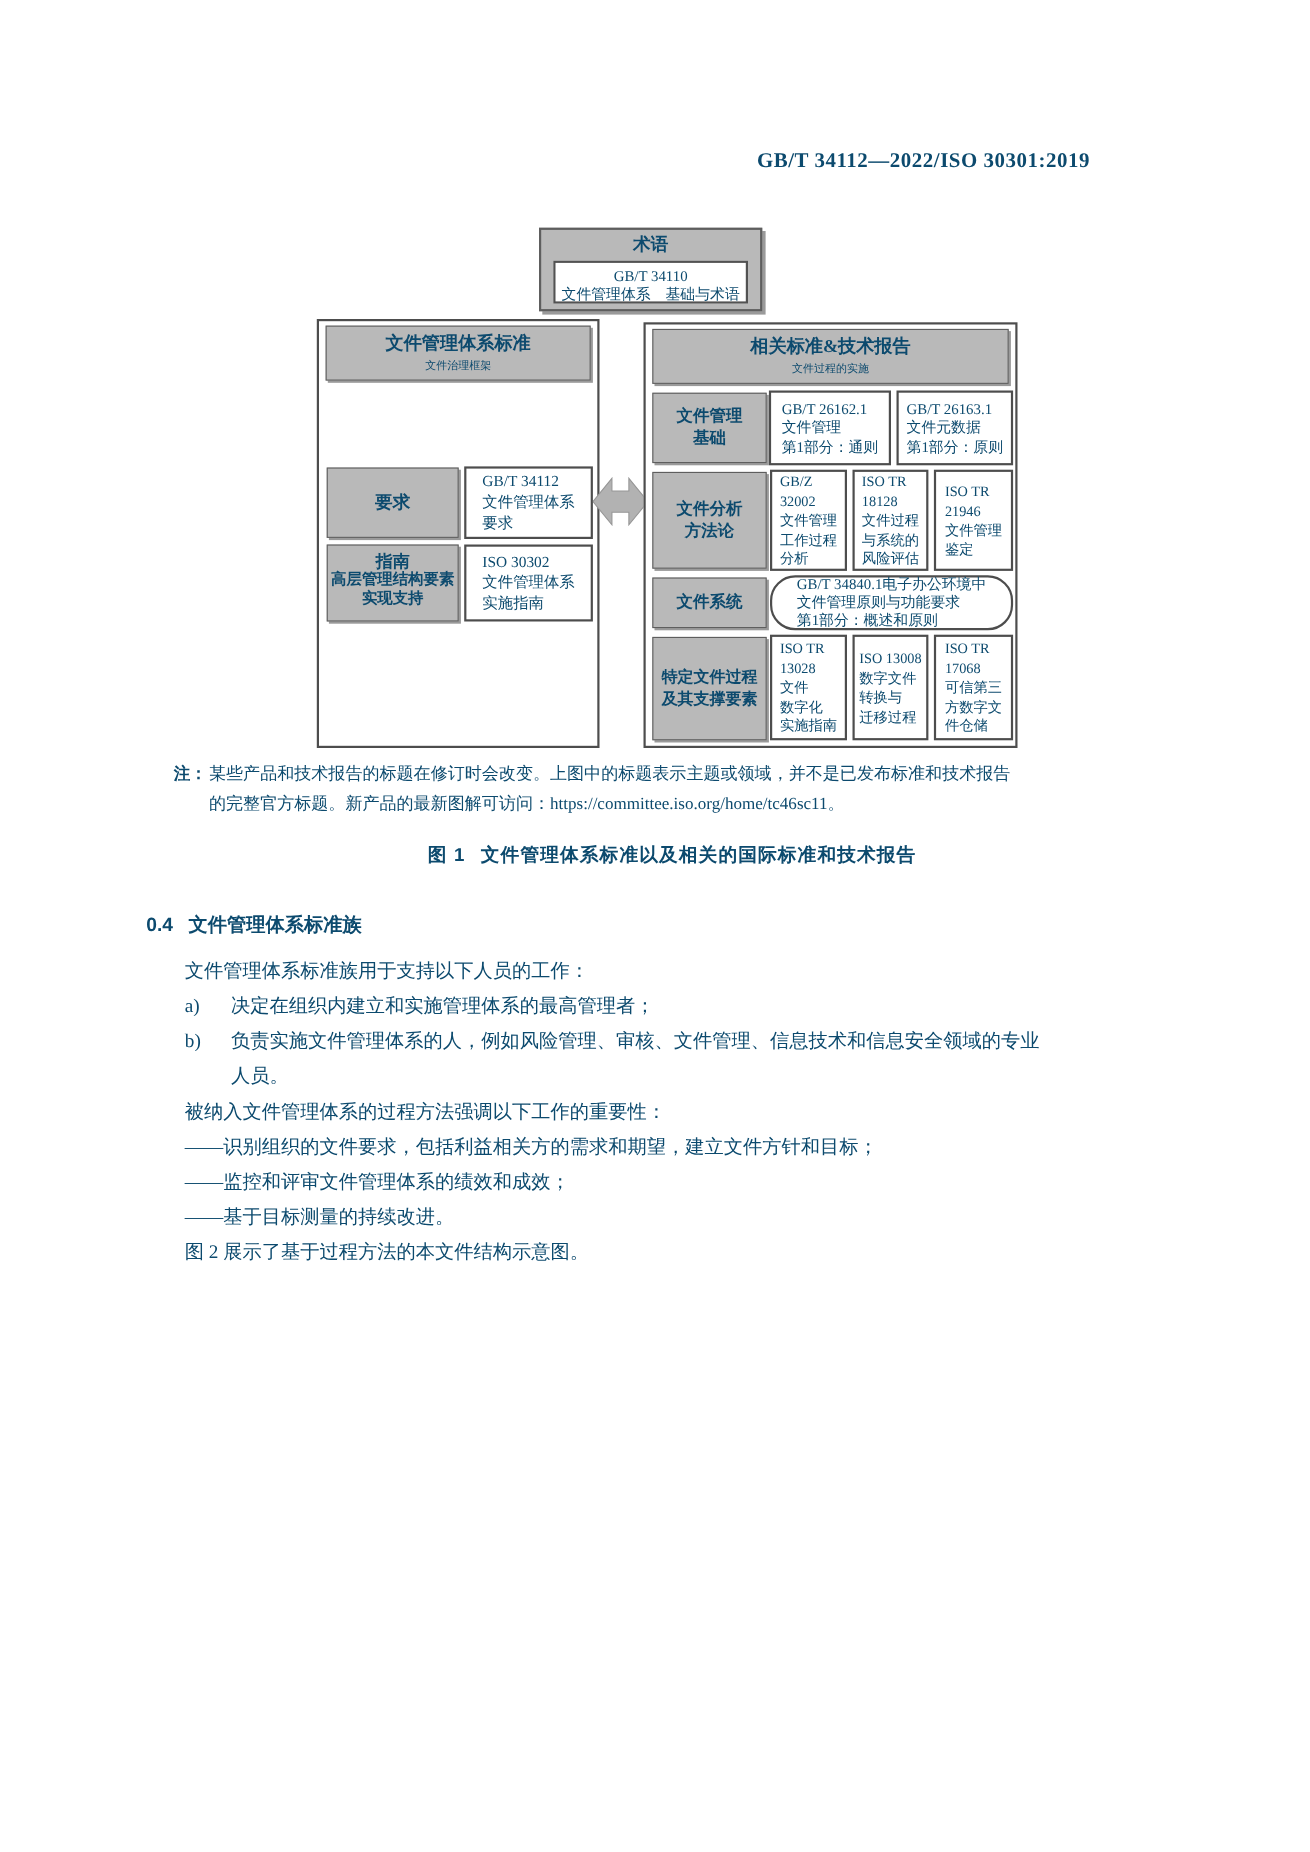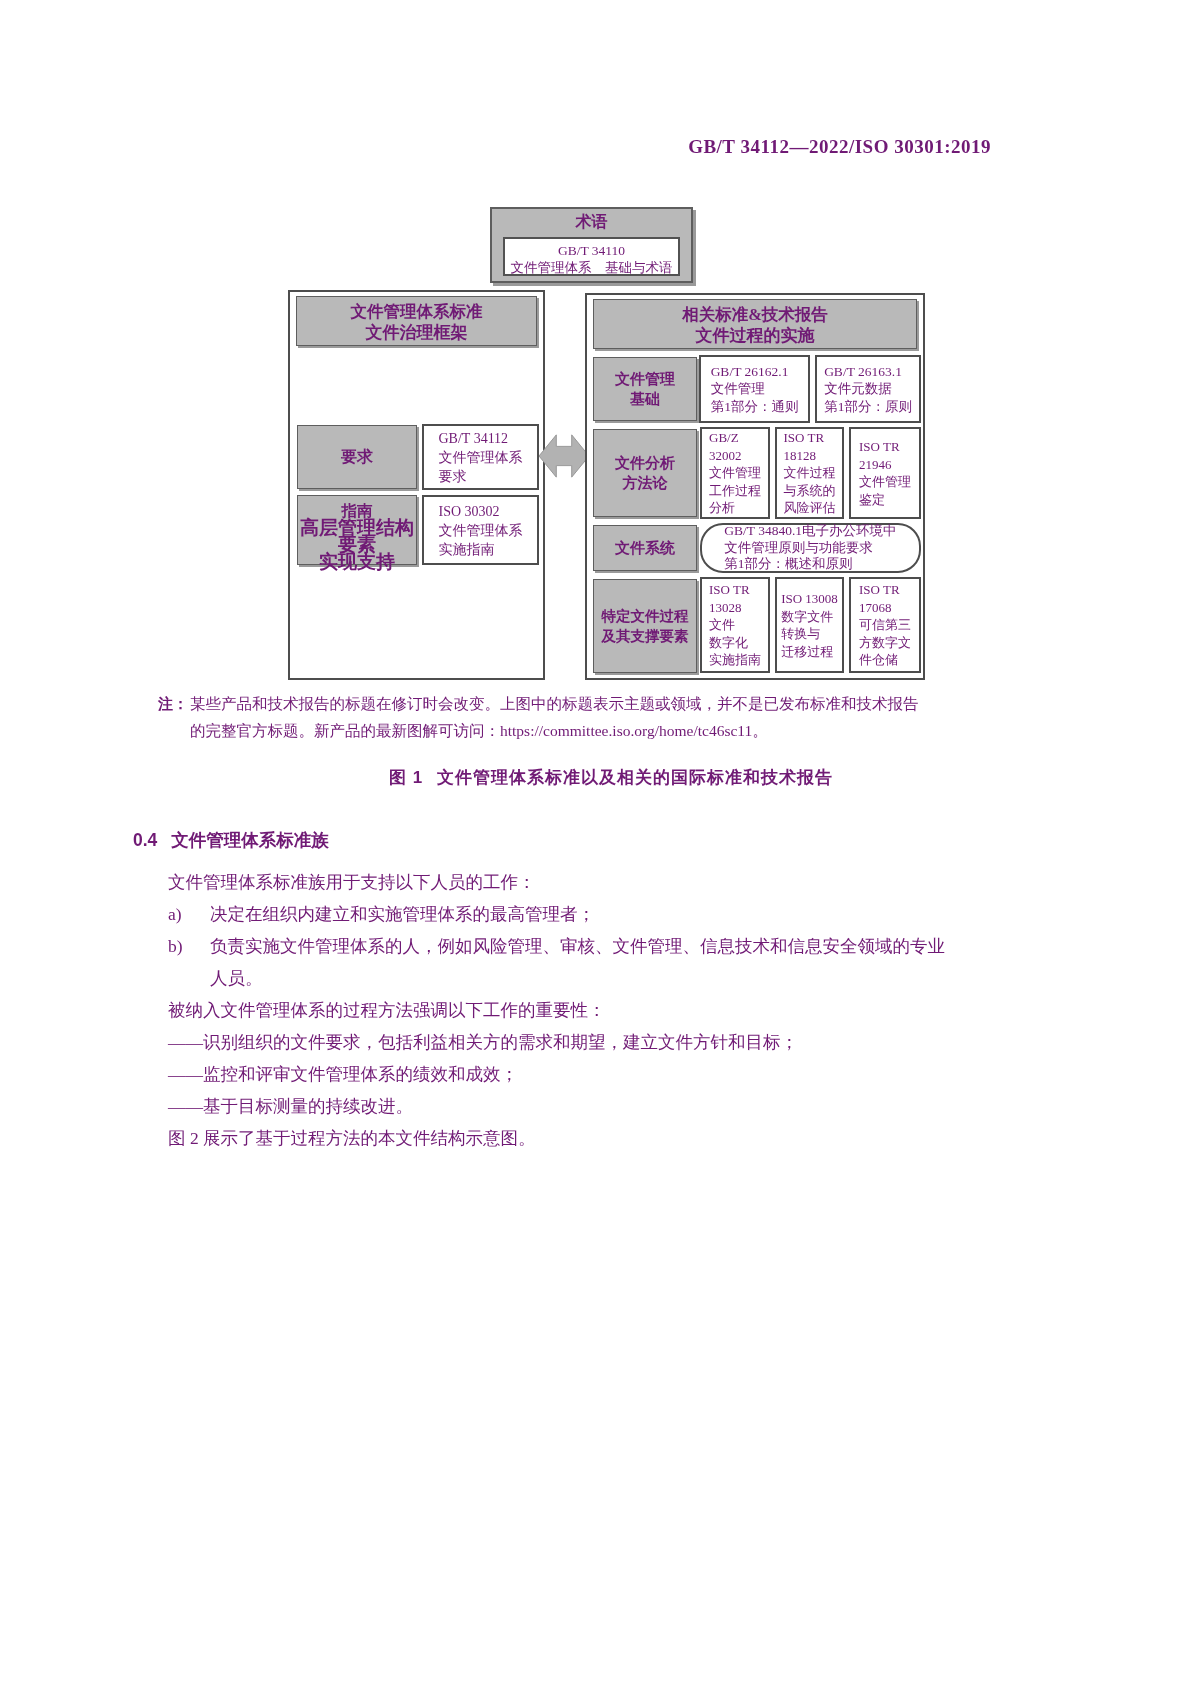--- a/index.html
+++ b/index.html
@@ -1,19 +1,19 @@
 <!DOCTYPE html>
 <html><head>
 <meta charset="utf-8">
 <style>
   * { margin:0; padding:0; box-sizing:border-box; }
   html,body { background:#ffffff; }
   .page {
     position:relative; width:1191px; height:1216px; background:#ffffff;
-    font-family:"Liberation Serif","DejaVu Serif",serif; color:#701a75; overflow:hidden;
+    font-family:"Liberation Serif","DejaVu Serif",serif; color:#0c4a6e; overflow:hidden;
   }
   .pre { white-space:pre-line; }
 
   
   .doc-header {
     position:absolute; top:136px; right:200px;
     font-size:19px; font-weight:bold; letter-spacing:.5px;
   }
 
   
@@ -31,38 +31,38 @@
   .panel { position:absolute; background:#fff; border:2px solid #4d4d4d; }
   .left-panel  { left:288px; top:290px; width:257px; height:390px; }
   .right-panel { left:585px; top:293px; width:340px; height:387px; }
 
   .panel-header {
     position:absolute; left:6px; right:6px; top:4px; height:50px;
     background:#b9b9b9; border:1px solid #5e5e5e; box-shadow:2px 2px 0 #9a9a9a;
     text-align:center; padding-top:3px;
   }
   .ph-title { display:block; font-size:16.5px; font-weight:bold; line-height:23px; }
-  .ph-sub   { display:block; font-size:17px; font-weight:bold; line-height:19px; }
+  .ph-sub   { display:block; font-size:10px; font-weight:normal; line-height:19px; }
 
   .gray-box {
     position:absolute; background:#b9b9b9; border:1px solid #5e5e5e;
     box-shadow:2px 2px 0 #9a9a9a; text-align:center; font-weight:bold;
     display:flex; align-items:center; justify-content:center;
   }
   .white-box {
     position:absolute; background:#fff; border:2px solid #4d4d4d; text-align:left;
     display:flex; align-items:center; justify-content:center;
   }
 
   
   .lp-label-1 { left:7px;  top:133px; width:120px; height:64px; font-size:16px; }
   .lp-cell-1  { left:132px; top:132px; width:117px; height:66px; font-size:14px; line-height:19px; }
   .lp-label-2 {
     left:7px; top:203px; width:120px; height:70px;
-    display:block; font-size:19px; line-height:17px; padding-top:6px;
+    display:block; font-size:14px; line-height:17px; padding-top:6px;
   }
   .lp-label-2::first-line { font-size:15.5px; }
   .lp-cell-2  { left:132px; top:203px; width:117px; height:70px; font-size:14px; line-height:19px; }
 
   
   .rp-label { font-size:15px; line-height:20px; }
   .rp-l1 { left:6px; top:62px;  width:104px; height:64px; }
   .rp-l2 { left:6px; top:134px; width:104px; height:88px; }
   .rp-l3 { left:6px; top:230px; width:104px; height:46px; }
   .rp-l4 { left:6px; top:284px; width:104px; height:94px; font-size:14.5px; }

